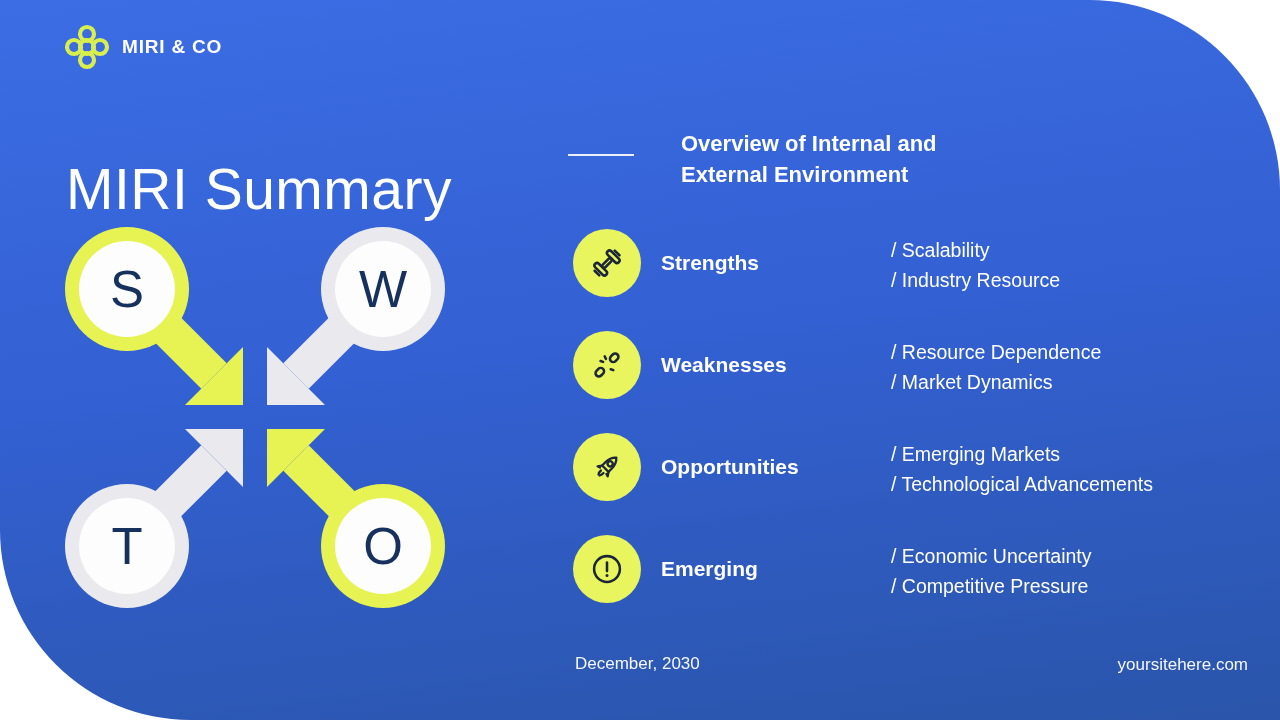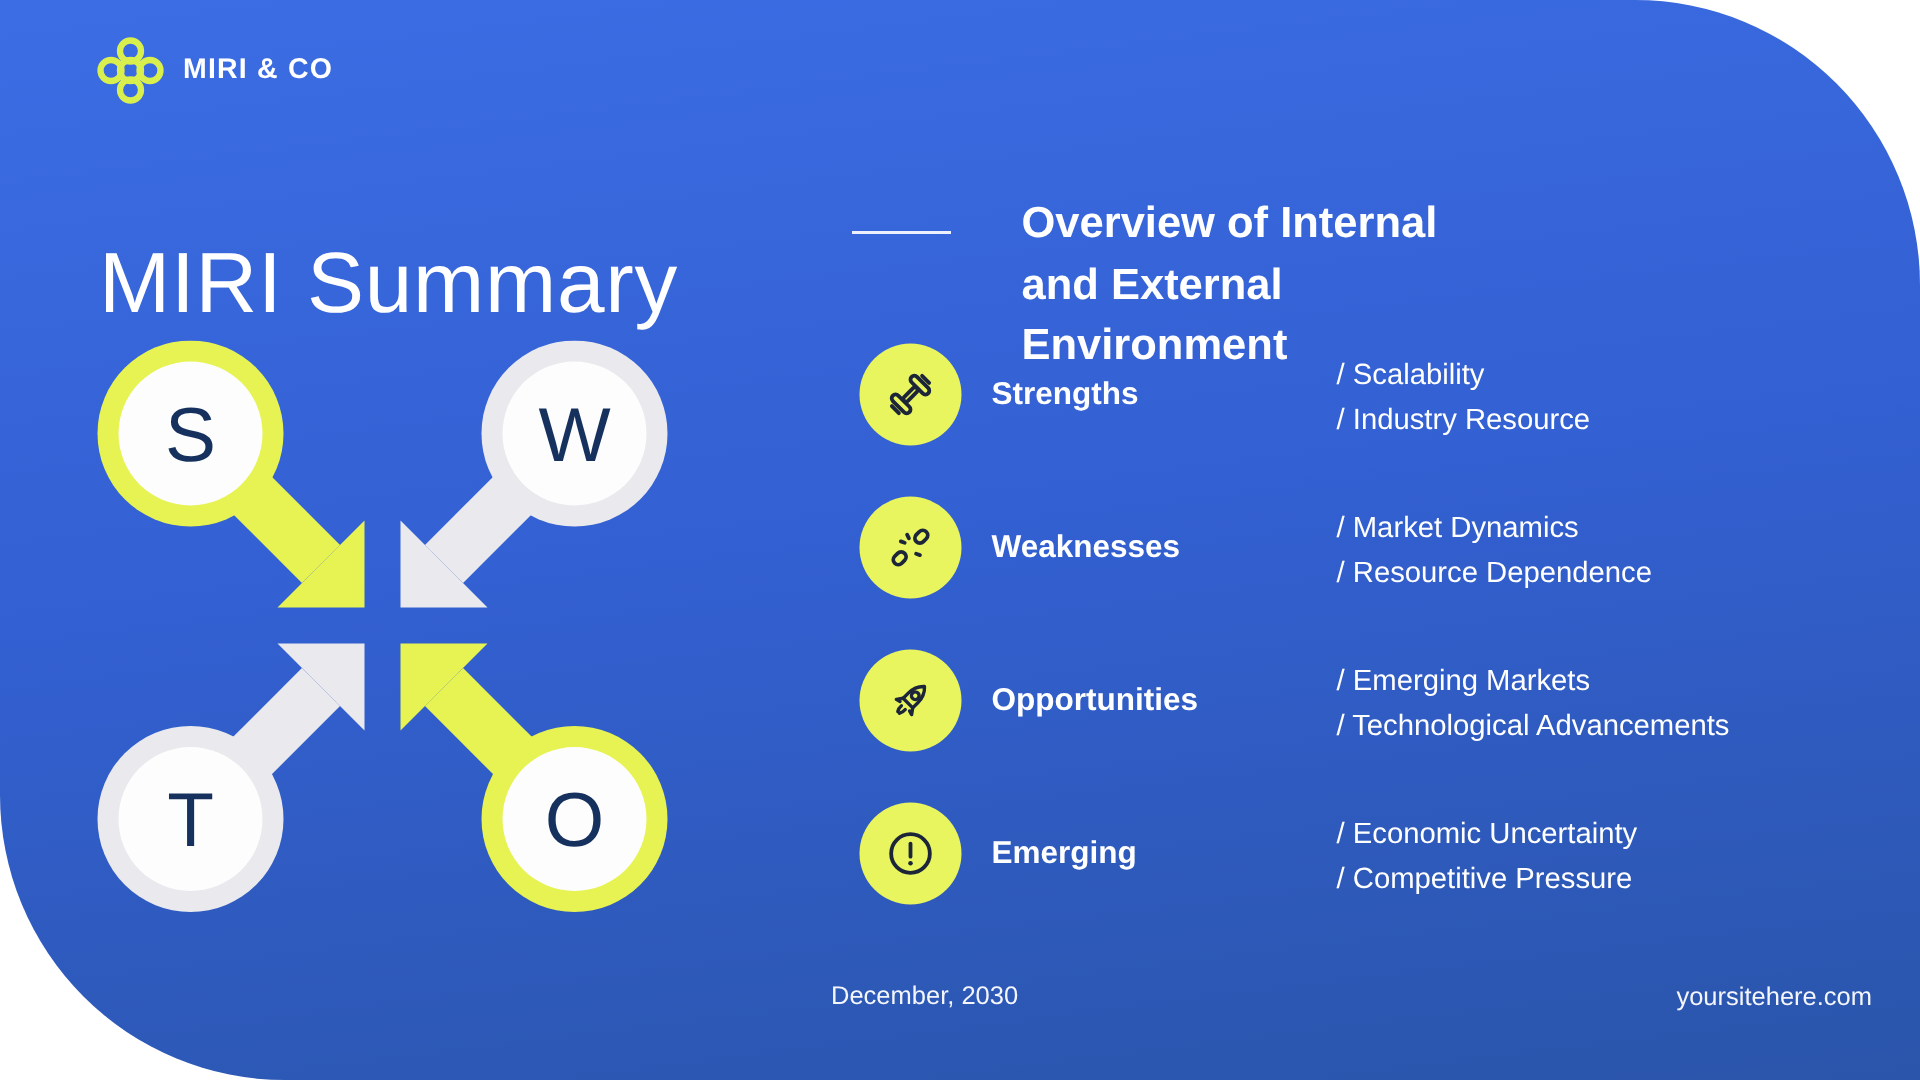--- a/index.html
+++ b/index.html
@@ -8,32 +8,32 @@
     position:relative;width:1280px;height:720px;color:#fff;
     background:linear-gradient(173deg,#3C6DE4 0%,#3360D2 48%,#2A55AA 100%);
     border-radius:0 190px 0 190px;overflow:hidden;
   }
   
   .logo{position:absolute;left:64px;top:24px;display:flex;align-items:center;gap:12px;}
   .brand-name{font-size:19px;font-weight:bold;letter-spacing:0.8px;color:#fff;}
   
   .page-title{position:absolute;left:66px;top:122px;font-size:57px;font-weight:500;letter-spacing:0.5px;color:#fff;line-height:1.05;}
   .title-divider{position:absolute;left:568px;top:154px;width:66px;height:2px;background:rgba(255,255,255,.9);}
-  .page-subtitle{position:absolute;left:681px;top:129px;width:330px;font-size:29px;font-weight:bold;line-height:1.4;color:#fff;}
+  .page-subtitle{position:absolute;left:681px;top:129px;width:330px;font-size:22px;font-weight:bold;line-height:1.4;color:#fff;}
   
   .swot-diagram{position:absolute;left:63px;top:227px;width:384px;height:382px;}
   .swot-letter{font-family:"Liberation Sans",sans-serif;font-size:51px;font-weight:400;}
   
   .rows{position:absolute;left:573px;top:229px;width:640px;}
   .row{position:absolute;left:0;display:flex;align-items:center;height:68px;width:680px;}
   .row-icon-circle{width:68px;height:68px;border-radius:50%;background:#E9F55F;display:flex;align-items:center;justify-content:center;flex:0 0 68px;}
   .row-label{margin-left:20px;width:206px;font-size:21px;font-weight:bold;color:#fff;}
   .row-items{font-size:19.5px;font-weight:400;line-height:30px;color:#fff;margin-top:4px;margin-left:24px;}
   
-  .footer-date{position:absolute;left:554px;top:654px;font-size:17px;color:rgba(255,255,255,.95);}
+  .footer-date{position:absolute;left:575px;top:654px;font-size:17px;color:rgba(255,255,255,.95);}
   .footer-site{position:absolute;right:32px;top:655px;font-size:17px;color:rgba(255,255,255,.95);}
 </style>
 </head>
 <body>
 
 <div class="slide">
 
   <div class="logo">
     <svg width="46" height="46" viewBox="0 0 46 46">
       <g fill="none" stroke="#D9EF4E" stroke-width="4.2">
@@ -122,22 +122,22 @@
             <rect x="-3.1" y="-2.2" width="6.2" height="4.4" rx="2.2" transform="translate(7.2,16.8) rotate(-45)"></rect>
             <rect x="-3.1" y="-2.2" width="6.2" height="4.4" rx="2.2" transform="translate(16.8,7.2) rotate(-45)"></rect>
             <path d="M11.3 7.9 L10.5 6.3"></path>
             <path d="M9.4 9.9 L7.7 9.3"></path>
             <path d="M14.5 14.8 L16.2 15.4"></path>
           </g>
         </svg>
       </div>
       <div class="row-label">Weaknesses</div>
       <div class="row-items">
+        <div>/ Resource Dependence</div>
         <div>/ Market Dynamics</div>
-        <div>/ Resource Dependence</div>
       </div>
     </div>
 
     <div class="row" style="top:204px">
       <div class="row-icon-circle">
         <svg width="36" height="36" viewBox="0 0 24 24">
           <g transform="rotate(45 12 12)" fill="none" stroke="#1C2638" stroke-width="1.5" stroke-linecap="round" stroke-linejoin="round">
             <path d="M12 3.2 C13.9 4.9 15 7.6 15 10.4 L15 13.6 L9 13.6 L9 10.4 C9 7.6 10.1 4.9 12 3.2 Z"></path>
             <circle cx="12" cy="9" r="1.7"></circle>
             <path d="M9 13.6 L7.2 16.1 L9 15.6"></path>

